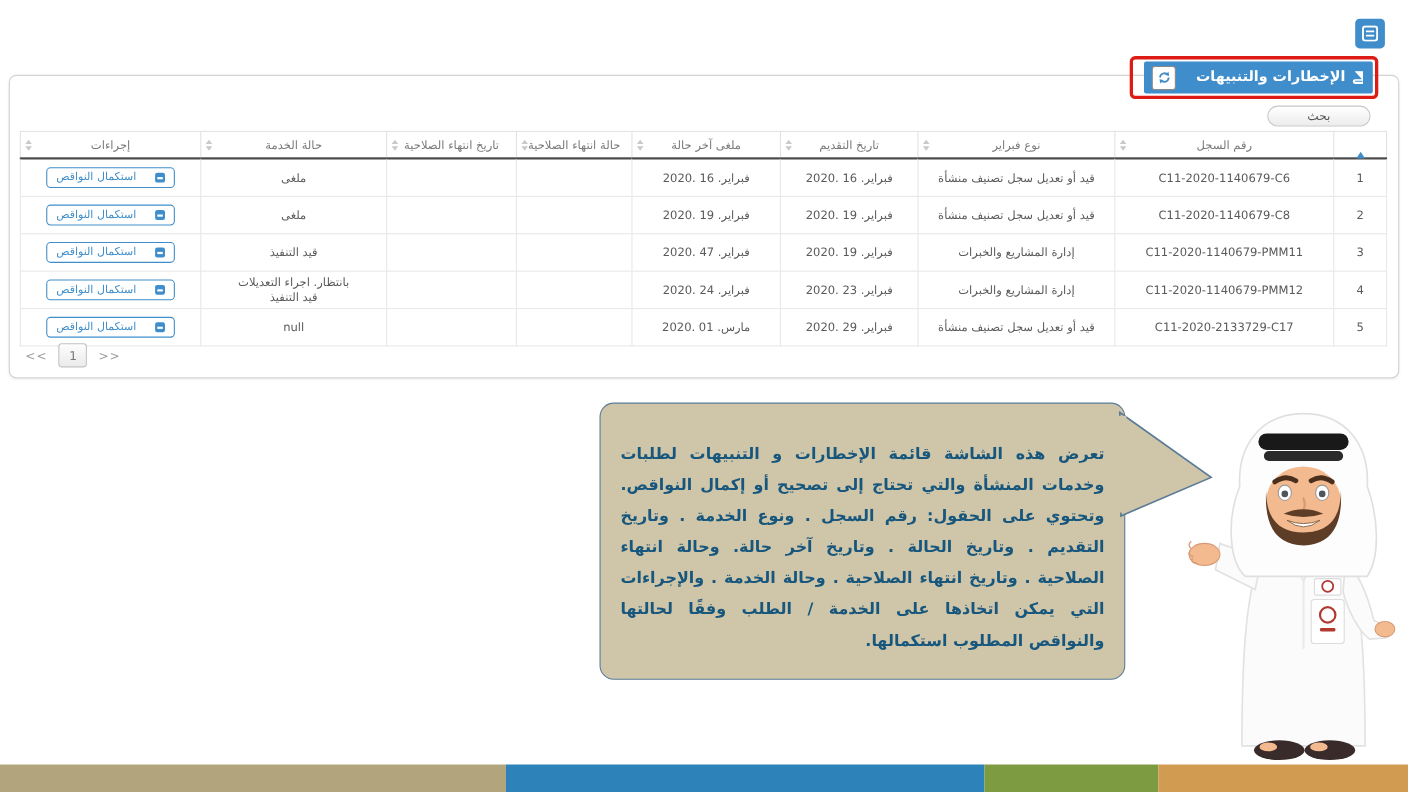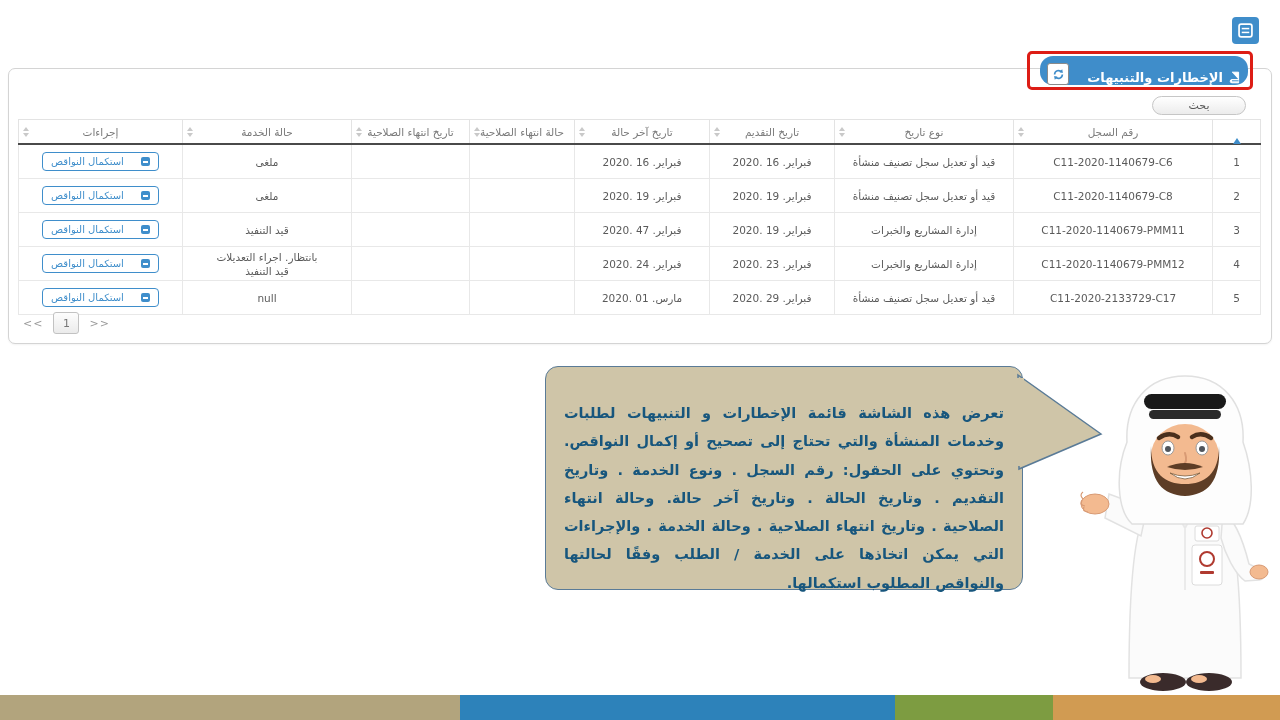--- a/index.html
+++ b/index.html
@@ -14,21 +14,21 @@
   
   .panel{position:absolute;left:8px;top:68px;width:1262px;height:274px;background:#fff;
          border:1px solid #d4d4d4;border-radius:7px;box-shadow:0 1px 2px rgba(0,0,0,.05);}
 
   
   .annotation{position:absolute;left:1027px;top:51px;width:220px;height:33px;border:3px solid #dd1d15;
               border-radius:5px;z-index:8;pointer-events:none;background:transparent;}
 
   
   .title-bar{position:absolute;left:1040px;top:56px;width:208px;height:29px;background:#3f8dca;
-             border-radius:13px;display:flex;align-items:flex-end;justify-content:space-between;
+             border-radius:2px;display:flex;align-items:center;justify-content:space-between;
              padding:0 7px;box-sizing:border-box;z-index:7;}
   .title-group{display:flex;align-items:center;gap:6px;}
   .title-text{color:#fff;font-size:13px;font-weight:bold;}
   .refresh-btn{width:22px;height:22px;background:#fff;border:1px solid #8a8a8a;border-radius:3px;
                display:flex;align-items:center;justify-content:center;cursor:pointer;padding:0;}
 
   
   .search-btn{position:absolute;right:25px;top:27px;width:94px;height:19px;border:1px solid #c6c6c6;
               border-radius:10px;background:linear-gradient(#ffffff,#ececec);color:#555;font-size:11px;
               font-family:"DejaVu Sans",sans-serif;display:flex;align-items:center;justify-content:center;cursor:pointer;}
@@ -54,21 +54,21 @@
   .status-line{line-height:14px;text-align:center;}
 
   
   .pagination{position:absolute;left:14px;top:243px;direction:ltr;display:flex;align-items:center;gap:10px;}
   .pg-arrow{color:#9a9a9a;font-size:11px;letter-spacing:1px;cursor:pointer;}
   .pg-page{width:24px;height:20px;border:1px solid #c2c2c2;border-radius:3px;
            background:linear-gradient(#fdfdfd,#ebebeb);color:#777;font-size:11px;
            display:flex;align-items:center;justify-content:center;cursor:pointer;}
 
   
-  .bubble{position:absolute;left:545px;top:366px;width:478px;height:224px;background:#cfc5a8;
+  .bubble{position:absolute;left:545px;top:366px;width:478px;height:252px;background:#cfc5a8;
           border:1.5px solid #5a7b97;border-radius:13px;box-sizing:border-box;z-index:2;}
   .bubble p{margin:0;padding:32px 18px 0 18px;font-size:14.5px;font-weight:bold;line-height:1.95;
             color:#17567d;text-align:justify;direction:rtl;}
   .bubble-tail{position:absolute;left:1015px;top:372px;z-index:3;}
 
   
   .character{position:absolute;left:1075px;top:358px;width:205px;height:335px;z-index:1;}
 
   
   .footer-bar{position:absolute;left:0;top:695px;width:1280px;height:25px;display:flex;direction:ltr;}
@@ -103,29 +103,29 @@
           <col style="width: 169px;">
           <col style="width: 164px;">
         </colgroup>
       <thead>
         <tr>
             <th><span class="tri-blue"></span></th>
             <th><span>رقم السجل</span><span class="sorter">
                 <span class="tri-up"></span>
                 <span class="tri-down"></span>
               </span></th>
-            <th><span>نوع تاريخ</span><span class="sorter">
+            <th><span>نوع فبراير</span><span class="sorter">
                 <span class="tri-up"></span>
                 <span class="tri-down"></span>
               </span></th>
             <th><span>تاريخ التقديم</span><span class="sorter">
                 <span class="tri-up"></span>
                 <span class="tri-down"></span>
               </span></th>
-            <th><span>تاريخ آخر حالة</span><span class="sorter">
+            <th><span>ملغى آخر حالة</span><span class="sorter">
                 <span class="tri-up"></span>
                 <span class="tri-down"></span>
               </span></th>
             <th><span>حالة انتهاء الصلاحية</span><span class="sorter">
                 <span class="tri-up"></span>
                 <span class="tri-down"></span>
               </span></th>
             <th><span>تاريخ انتهاء الصلاحية</span><span class="sorter">
                 <span class="tri-up"></span>
                 <span class="tri-down"></span>

